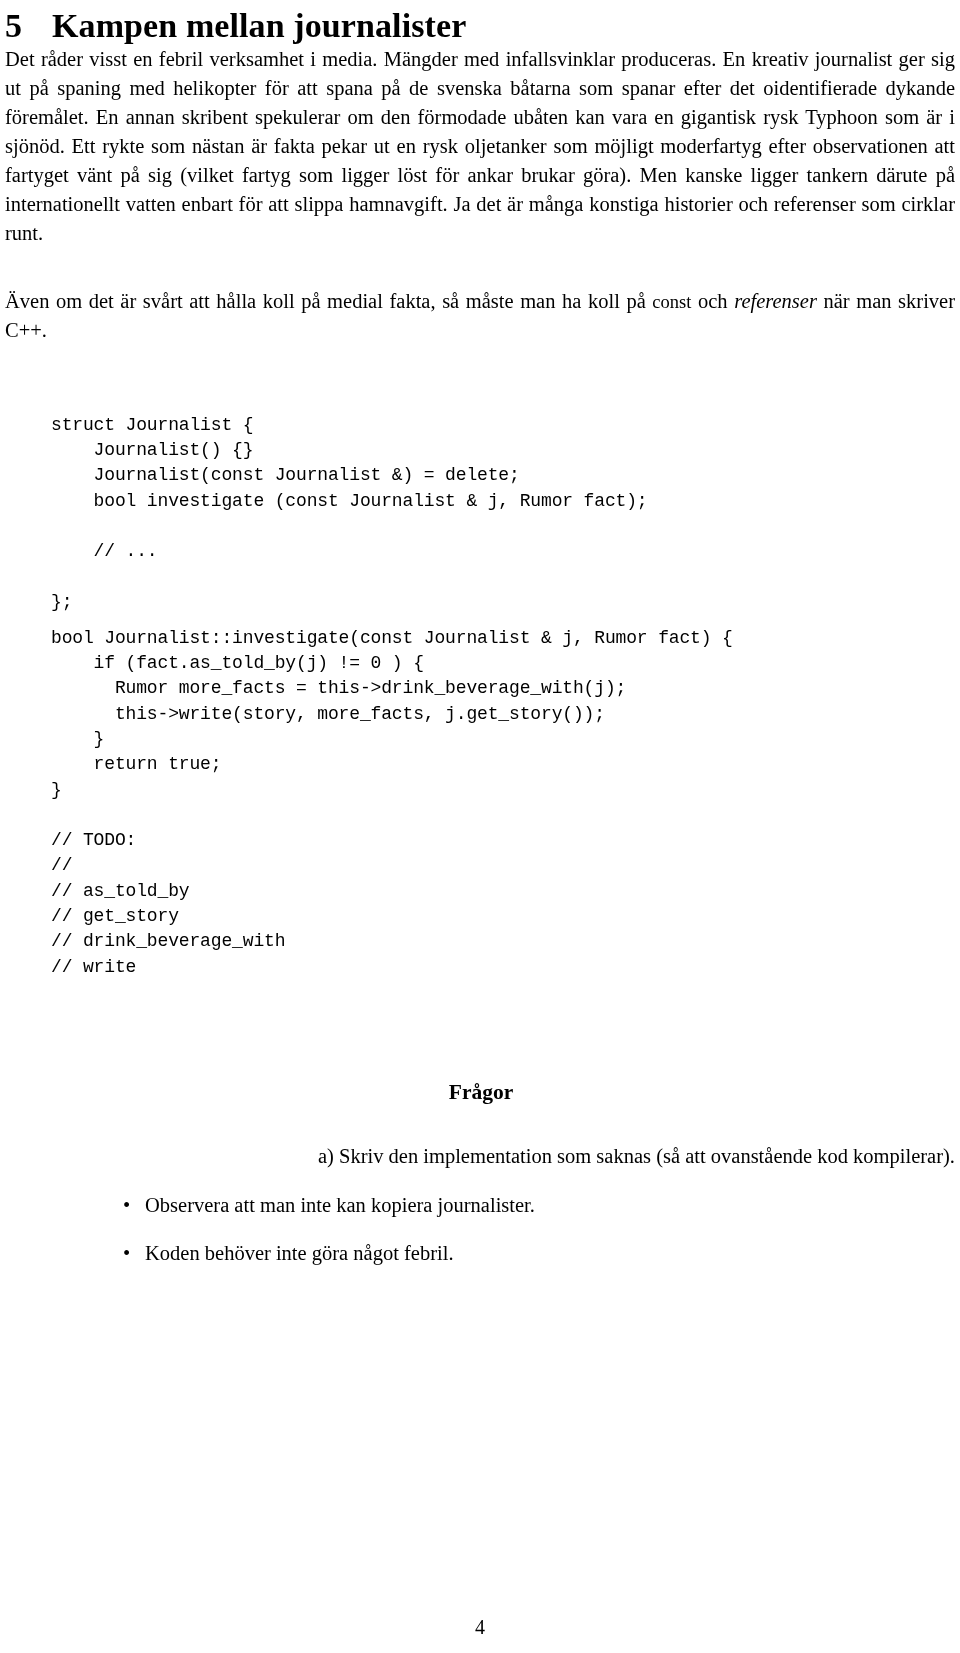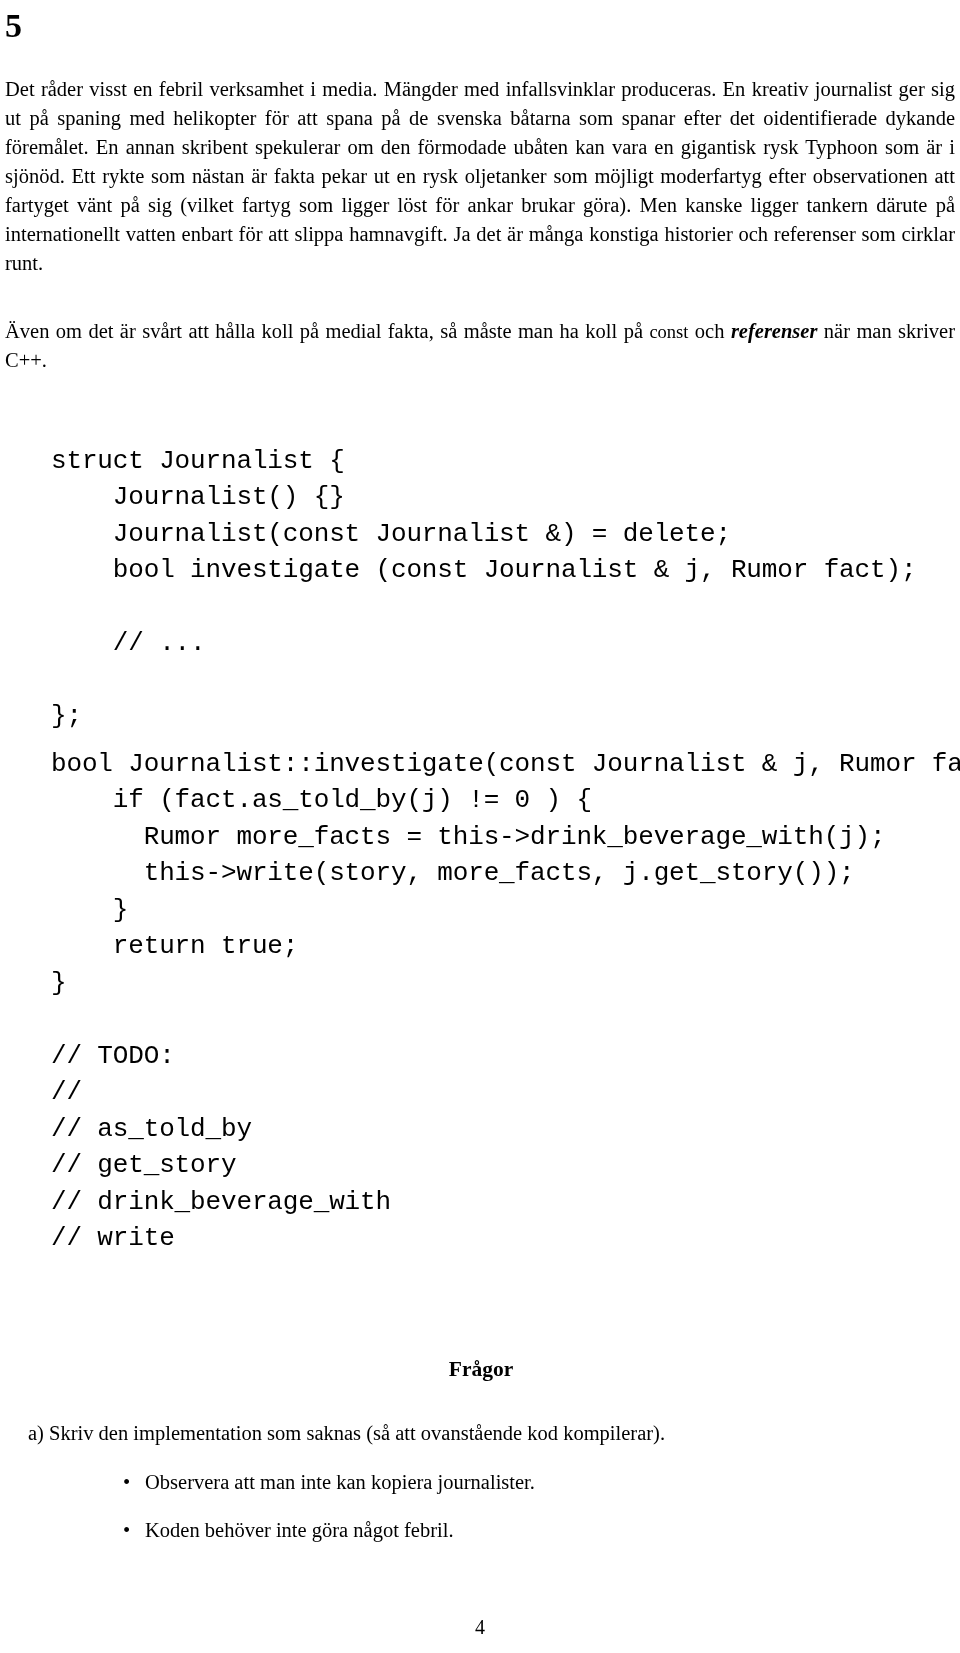--- a/index.html
+++ b/index.html
@@ -47,38 +47,36 @@
   .body-text {
     font-size: 20.5px;
     line-height: 1.418;
     text-align: justify;
     text-justify: inter-word;
     margin: 0;
     hyphens: manual;
     word-spacing: 0.2px;
   }
   .para-first {
-    margin-top: 30px;
   }
   .para-second {
     margin-top: 38px;
   }
   .body-text .mono-inline {
     font-family: Liberation Serif, serif;
     font-size: 18.5px;
   }
   .body-text .ital {
     font-style: italic;
-    font-weight: bold;
   }
 
   
   .code-block {
     font-family: "Liberation Mono", "DejaVu Sans Mono", monospace;
-    font-size: 26px;
+    font-size: 18px;
     line-height: 1.405;
     white-space: pre;
     margin: 0;
     color: #000;
     letter-spacing: -0.15px;
   }
   .code-block-1 {
     margin-top: 68px;
     padding-left: 46px;
   }
@@ -96,20 +94,21 @@
     padding-left: 2px;
     text-align: center;
   }
   .question-item {
     font-size: 20.5px;
     line-height: 1.4;
     margin: 0;
     padding-top: 37px;
     padding-left: 56px;
     text-indent: -33px;
+    text-align: right;
   }
   .bullet-list {
     list-style: none;
     margin: 0;
     padding: 0;
   }
   .bullet-item {
     font-size: 20.5px;
     line-height: 1.4;
     padding-top: 20px;
@@ -134,20 +133,21 @@
     font-size: 20px;
   }
 </style>
 </head>
 <body>
 
 <div class="page">
 
   <h1 class="section-heading">
     <span class="section-number">5</span>
+    <span class="section-title">Kampen mellan journalister</span>
   </h1>
 
   <p class="body-text para-first">Det råder visst en febril verksamhet i media. Mängder med infallsvinklar produceras. En kreativ journalist ger sig ut på spaning med helikopter för att spana på de svenska båtarna som spanar efter det oidentifierade dykande föremålet. En annan skribent spekulerar om den förmodade ubåten kan vara en gigantisk rysk Typhoon som är i sjönöd. Ett rykte som nästan är fakta pekar ut en rysk oljetanker som möjligt moderfartyg efter observationen att fartyget vänt på sig (vilket fartyg som ligger löst för ankar brukar göra). Men kanske ligger tankern därute på internationellt vatten enbart för att slippa hamnavgift. Ja det är många konstiga historier och referenser som cirklar runt.</p>
 
   <p class="body-text para-second"><span>Även om det är svårt att hålla koll på medial fakta, så måste man ha koll på </span><span class="mono-inline">const</span><span> och </span><span class="ital">referenser</span><span> när man skriver C++.</span></p>
 
   <pre class="code-block code-block-1">struct Journalist {
     Journalist() {}
     Journalist(const Journalist &amp;) = delete;
     bool investigate (const Journalist &amp; j, Rumor fact);

